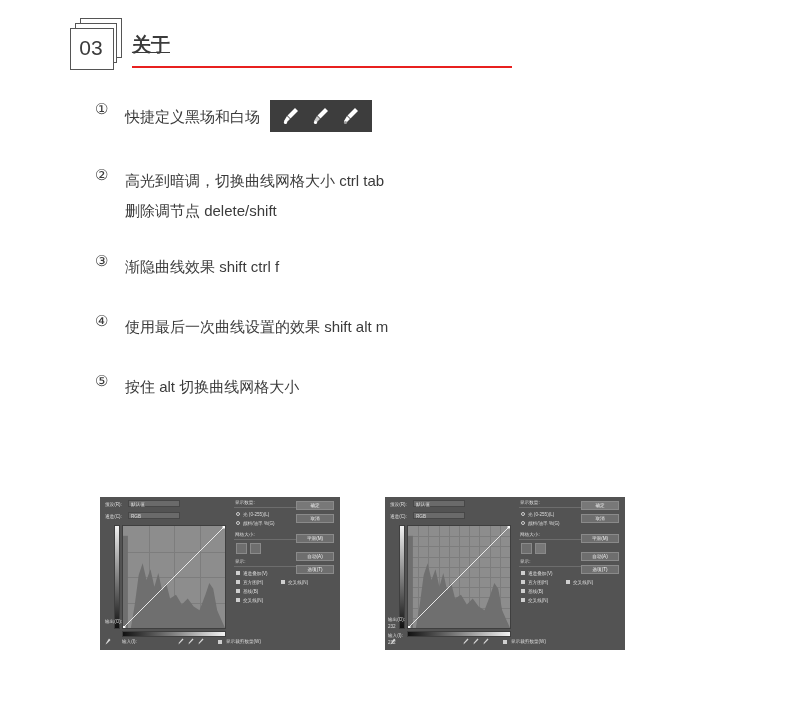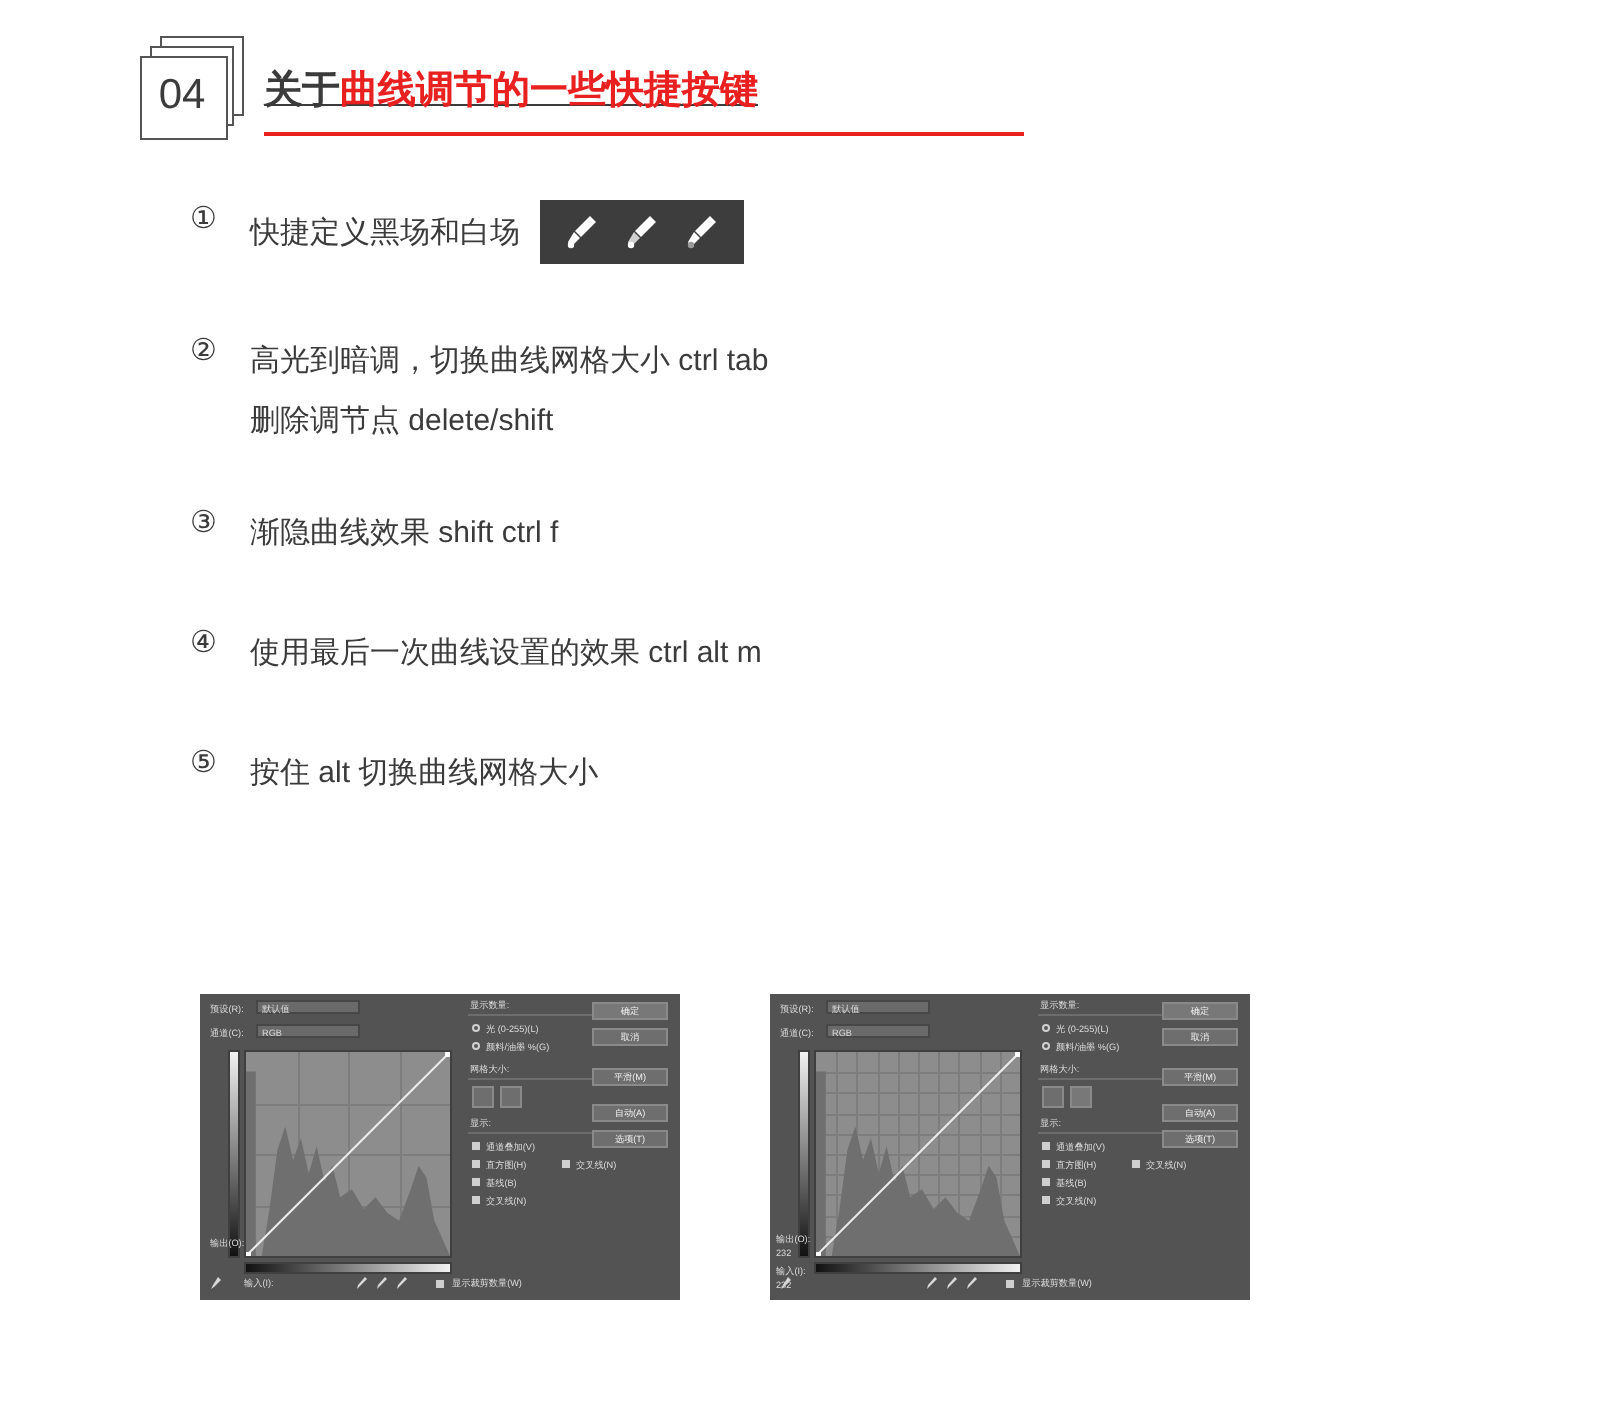--- a/index.html
+++ b/index.html
@@ -124,25 +124,24 @@
   .tiny-icon { position:absolute; width:6px; height:7px; }
 </style>
 </head>
 <body>
 
 <div class="header">
   <div class="num-stack">
     <div class="sheet s1"></div>
     <div class="sheet s2"></div>
     <div class="sheet s3"></div>
-    <div class="num">04</div>
+    <div class="num">03</div>
   </div>
   <div class="title-row">
     <span class="t-dark">关于</span>
-    <span class="t-red">曲线调节的一些快捷按键</span>
   </div>
   <div class="underline"></div>
 </div>
 
 <div class="list">
 
   <div class="item" style="margin-bottom:34px;">
     <div class="marker">①</div>
     <div class="body">
       <div class="inline-row">
@@ -185,21 +184,21 @@
   <div class="item" style="margin-bottom:30px;">
     <div class="marker">③</div>
     <div class="body">
       <div class="line">渐隐曲线效果   shift ctrl f</div>
     </div>
   </div>
 
   <div class="item" style="margin-bottom:30px;">
     <div class="marker">④</div>
     <div class="body">
-      <div class="line">使用最后一次曲线设置的效果   ctrl alt m</div>
+      <div class="line">使用最后一次曲线设置的效果   shift alt m</div>
     </div>
   </div>
 
   <div class="item">
     <div class="marker">⑤</div>
     <div class="body">
       <div class="line">按住 alt 切换曲线网格大小</div>
     </div>
   </div>
 </div>

